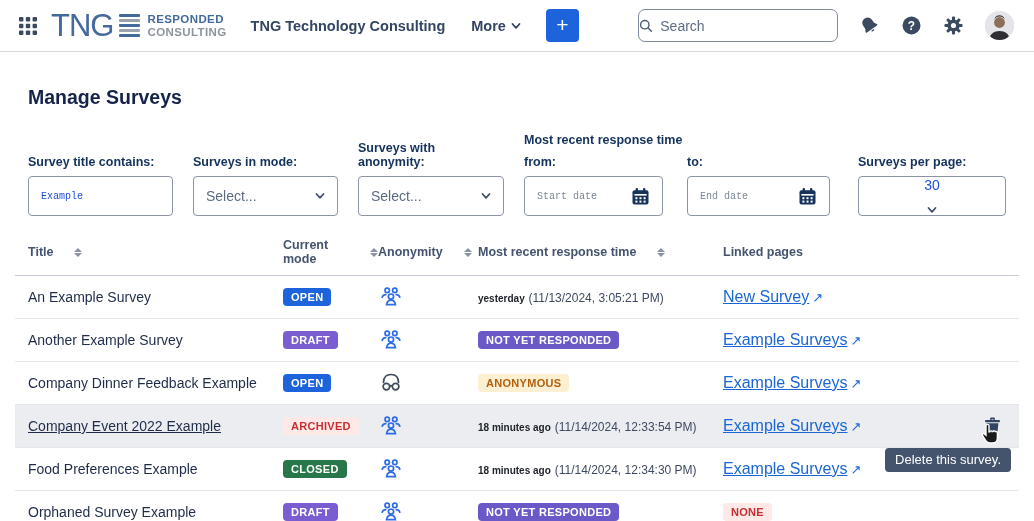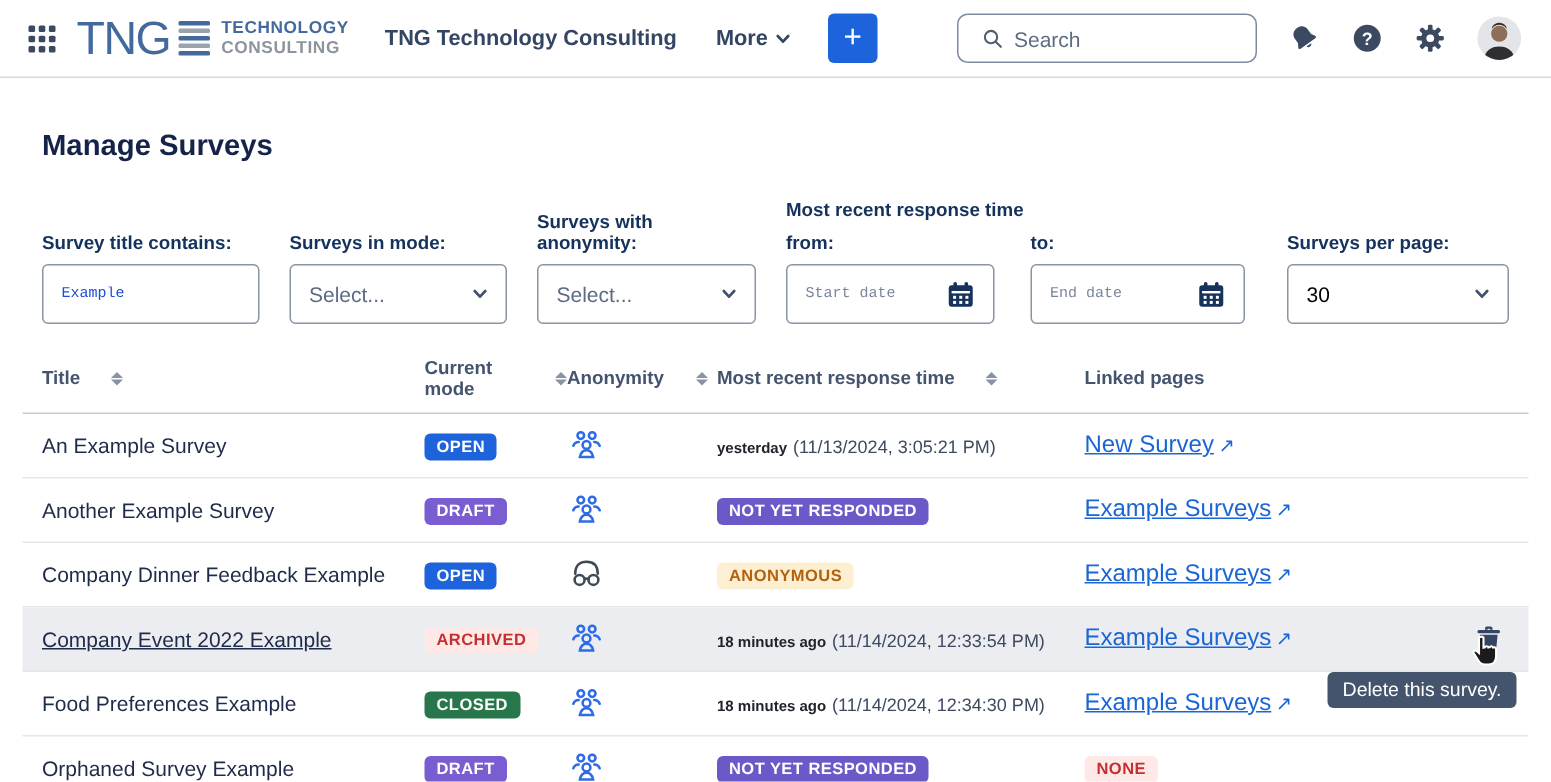--- a/index.html
+++ b/index.html
@@ -20,42 +20,42 @@
   .logo-text .l1 { font-size:11.5px; font-weight:700; color:#44699d; letter-spacing:.4px; }
   .logo-text .l2 { font-size:11.5px; font-weight:700; color:#8d949c; letter-spacing:.4px; }
   .nav-space { margin-left:24px; font-size:14.5px; font-weight:700; color:#344563; cursor:pointer; }
   .nav-more { margin-left:26px; font-size:14.5px; font-weight:700; color:#344563; cursor:pointer;
     display:flex; align-items:center; gap:5px; }
   .chev { width:10px; height:10px; }
   .create-btn { margin-left:25px; width:33px; height:33px; border:none; border-radius:4px;
     background:var(--accent,#1d63dc); color:#fff; font-size:21px; line-height:1; cursor:pointer;
     display:flex; align-items:center; justify-content:center; padding-bottom:2px; }
   .search-box { margin-left:auto; width:200px; height:33px; border:1.6px solid #7d8ba1; border-radius:7px;
-    display:flex; align-items:center; padding:0 16px; gap:7px; background:#fff; }
+    display:flex; align-items:center; padding:0 0; gap:7px; background:#fff; }
   .search-box input { border:none; outline:none; width:100%; font-size:14px; color:#344563;
     font-family:"Liberation Sans", sans-serif; background:transparent; }
   .search-box input::placeholder { color:#5e6c84; }
   .hdr-icons { display:flex; align-items:center; gap:21px; margin-left:21px; }
   .hdr-icons .ic { width:21px; height:21px; cursor:pointer; }
   .avatar { width:29px; height:29px; border-radius:50%; overflow:hidden; background:#e3e5e8; cursor:pointer; }
 
   
   main { padding:0 28px; }
   h1.page-title { margin-top:34px; font-size:19.5px; font-weight:700; color:#15234a; }
 
   
   .filters { margin-top:24px; display:flex; align-items:flex-end; gap:20px; }
   .field label, .group-sub label { display:block; font-size:12.5px; font-weight:700; color:#14325c; margin-bottom:7px; }
   .control { height:40px; border:1px solid #8a94a4; border-radius:4px; background:#fff;
     display:flex; align-items:center; padding:0 12px; font-size:14px; color:#1b2a4a; }
   .control input { border:none; outline:none; width:100%; font-size:10px; color:#1d4ed8;
     font-family:Liberation Mono, monospace; }
   .control input::placeholder { color:#7a869a; }
   .select { justify-content:space-between; cursor:pointer; color:#5b6b84; }
-  .select.value { color:#000000; }
+  .select.value { color:#1d4ed8;flex-direction:column; }
   .field-group .group-label { font-size:12.5px; font-weight:700; color:#14325c; margin-bottom:8px; }
   .group-row { display:flex; gap:24px; }
   .date-ctl { justify-content:space-between; gap:8px; }
   .cal-icon { flex:0 0 auto; width:19px; height:19px; }
   .per-page { margin-left:auto; }
 
   
   .table { margin-top:20px; }
   .trow { display:grid; grid-template-columns:255px 95px 100px 245px 240px 1fr;
     align-items:center; margin:0 -13px; padding:0 13px; position:relative; }
@@ -110,21 +110,21 @@
   <div class="logo">
     <span class="logo-tng">TNG</span>
     <span class="logo-bars">
         <span></span>
         <span></span>
         <span></span>
         <span></span>
         <span></span>
       </span>
     <span class="logo-text">
-      <span class="l1">TECHNOLOGY</span>
+      <span class="l1">RESPONDED</span>
       <span class="l2">CONSULTING</span>
     </span>
   </div>
   <span class="nav-space">TNG Technology Consulting</span>
   <span class="nav-more">
     <span>More</span>
     <svg class="chev" viewBox="0 0 10 10">
         <path d="M1.5 3 L5 6.8 L8.5 3" fill="none" stroke="#344563" stroke-width="1.8" stroke-linecap="round" stroke-linejoin="round"></path>
       </svg>
   </span>

